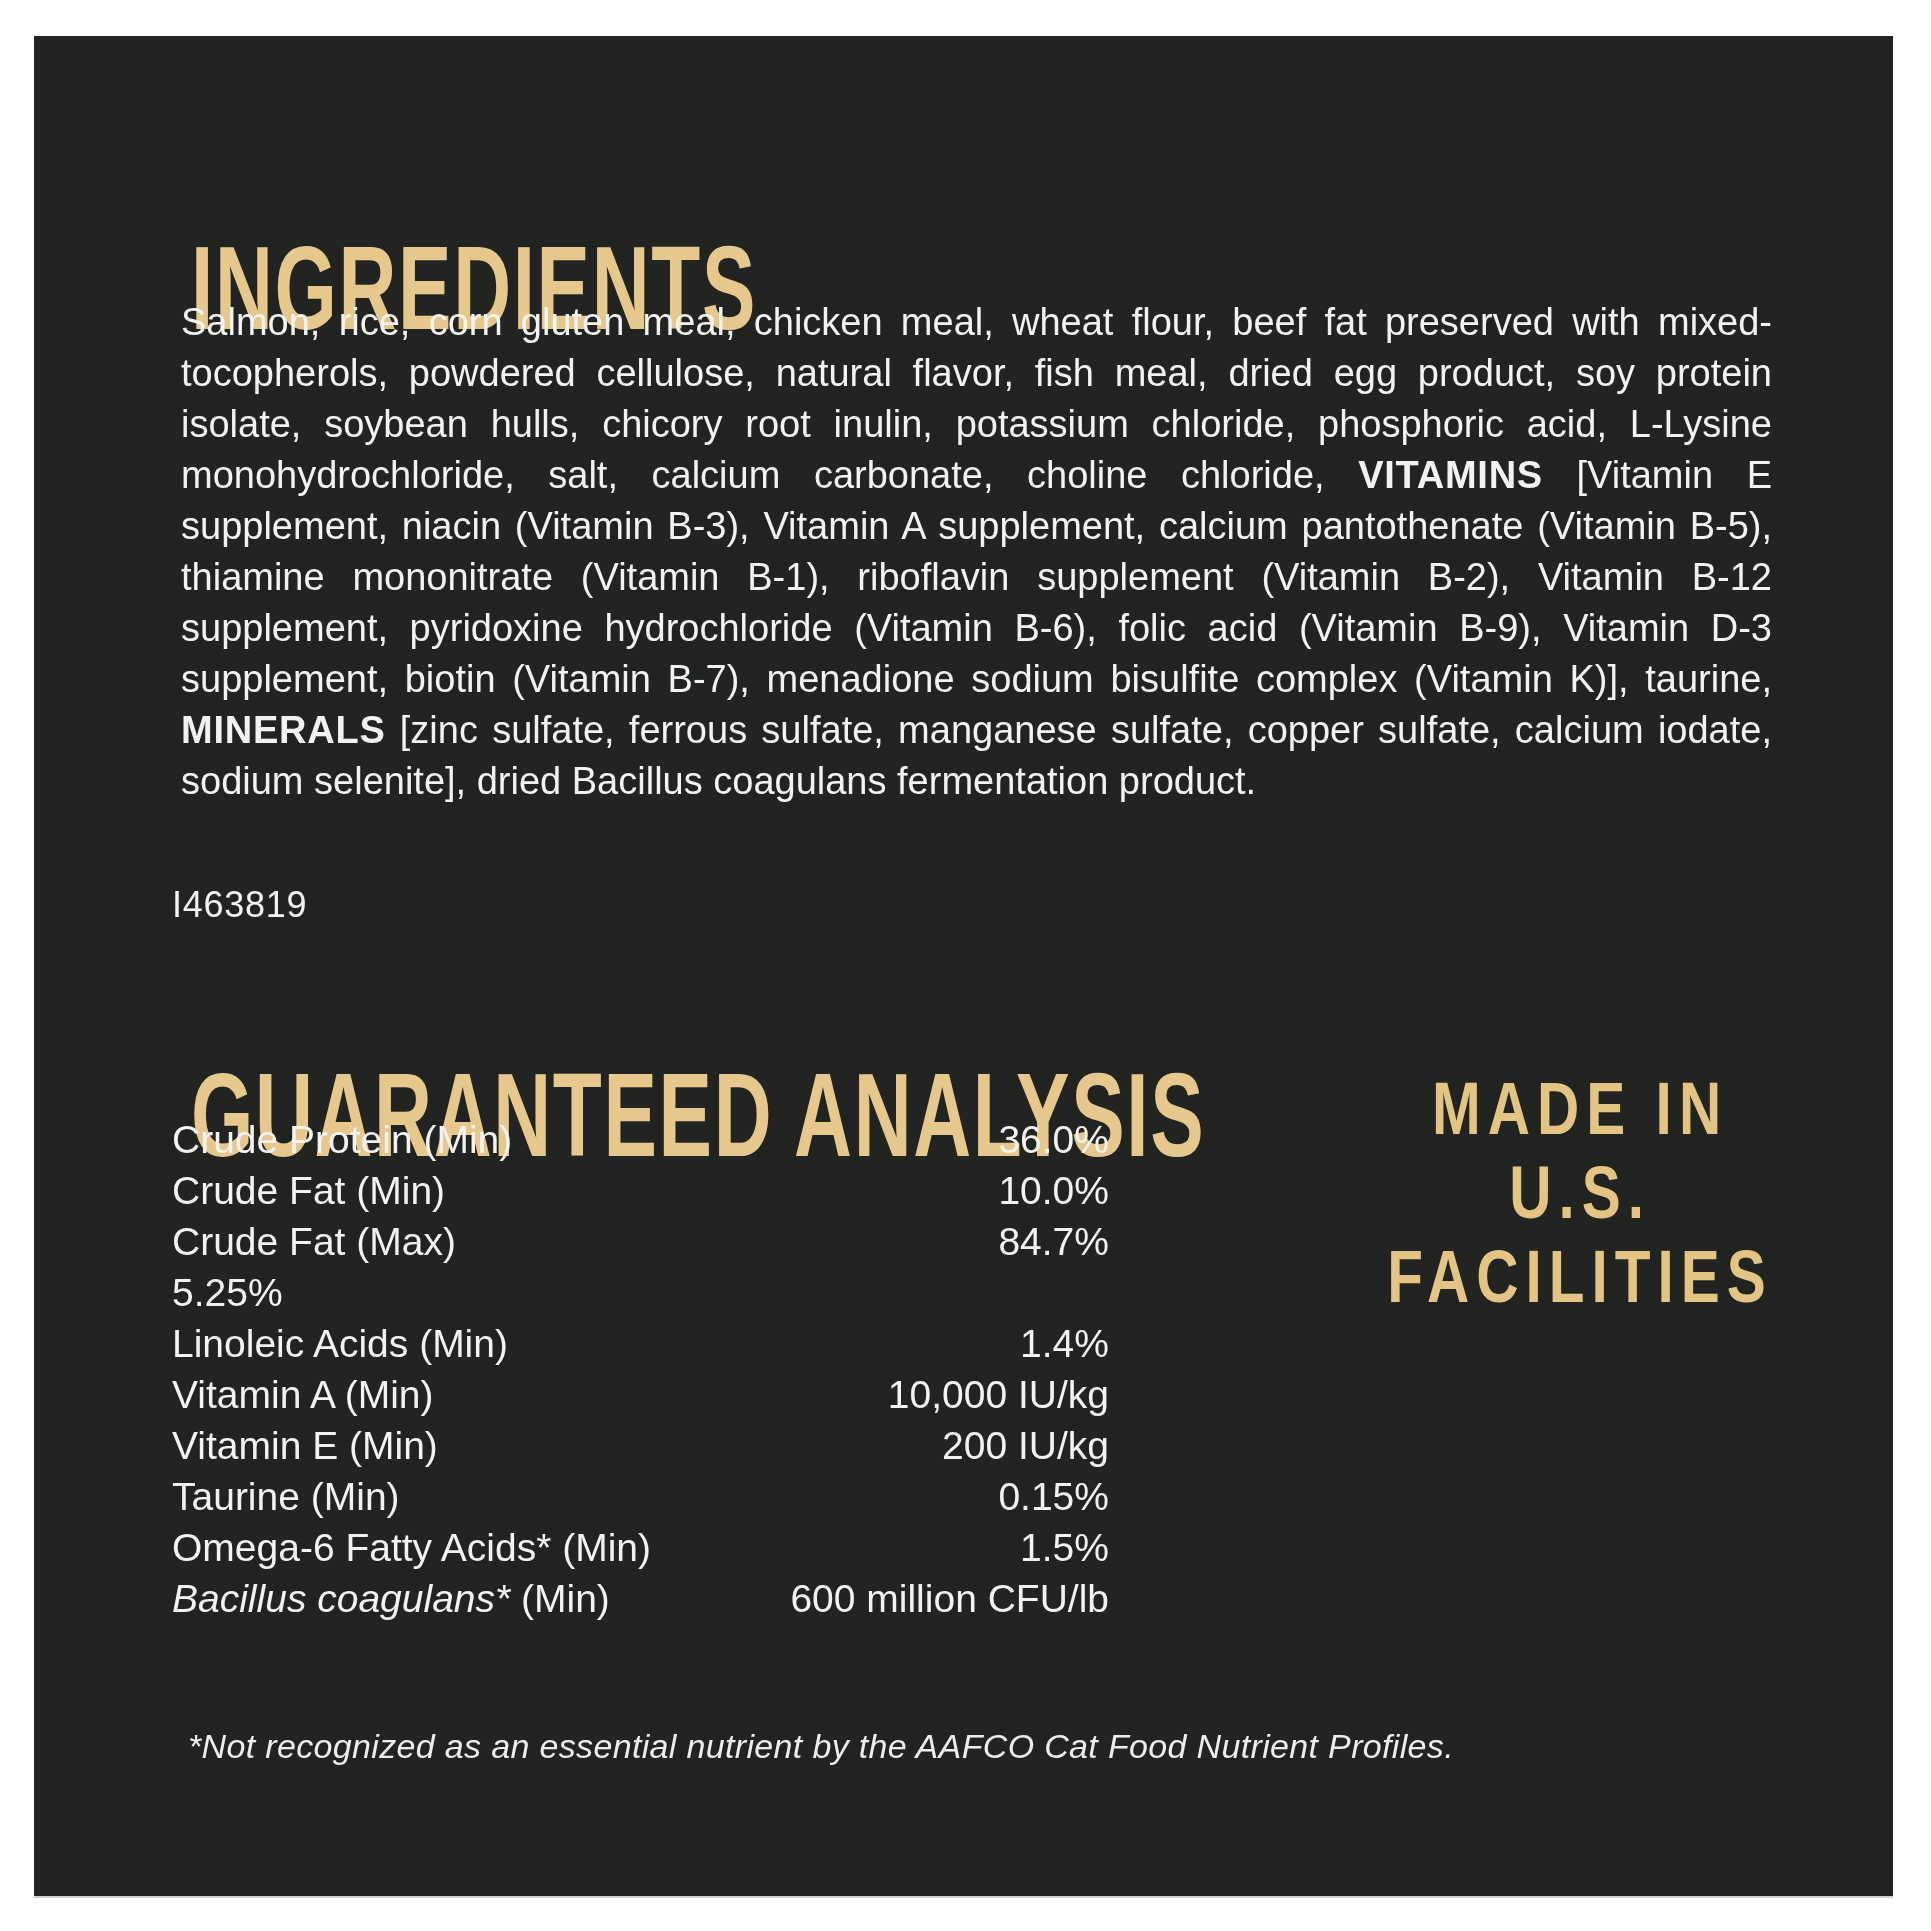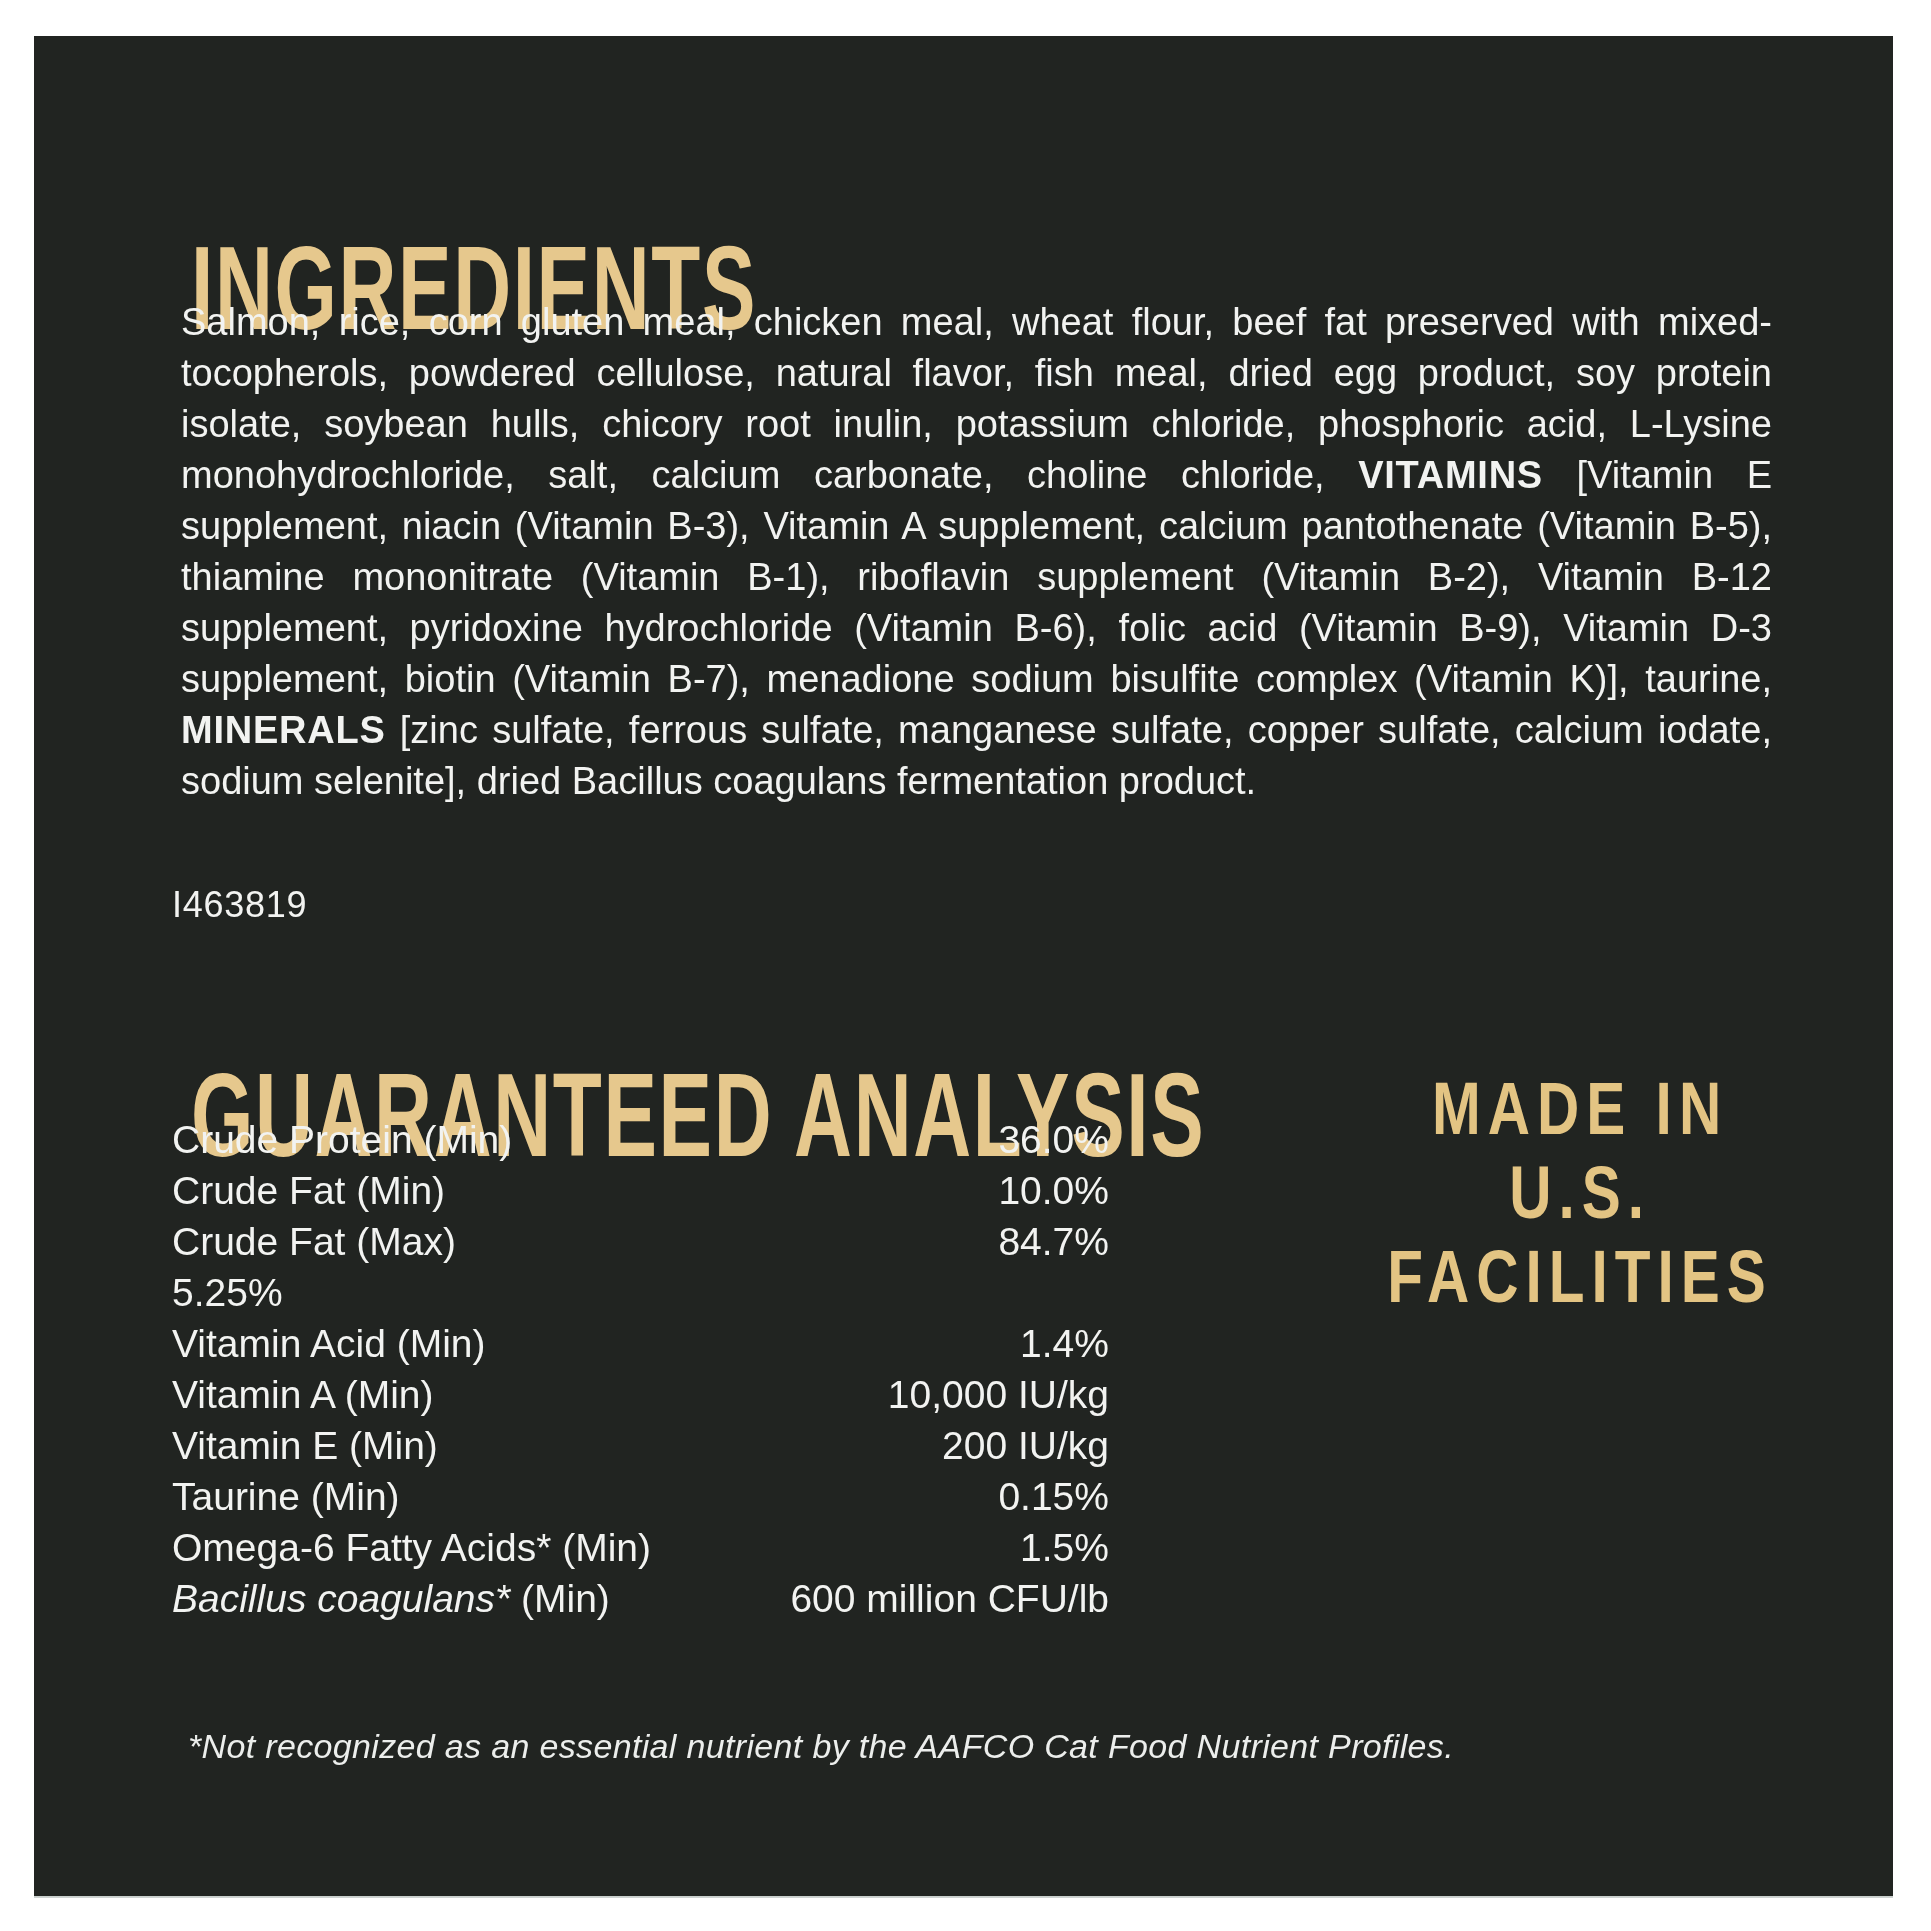--- a/index.html
+++ b/index.html
@@ -59,21 +59,21 @@
           <span class="ga-value">10.0%</span>
         </div>
         <div class="ga-row">
           <span class="ga-label"><span>Crude Fat (Max)</span></span>
           <span class="ga-value">84.7%</span>
         </div>
         <div class="ga-row">
           <span class="ga-value">5.25%</span>
         </div>
         <div class="ga-row">
-          <span class="ga-label"><span>Vitamin Acid (Min)</span></span>
+          <span class="ga-label"><span>Linoleic Acids (Min)</span></span>
           <span class="ga-value">1.4%</span>
         </div>
         <div class="ga-row">
           <span class="ga-label"><span>Vitamin A (Min)</span></span>
           <span class="ga-value">10,000 IU/kg</span>
         </div>
         <div class="ga-row">
           <span class="ga-label"><span>Vitamin E (Min)</span></span>
           <span class="ga-value">200 IU/kg</span>
         </div>

